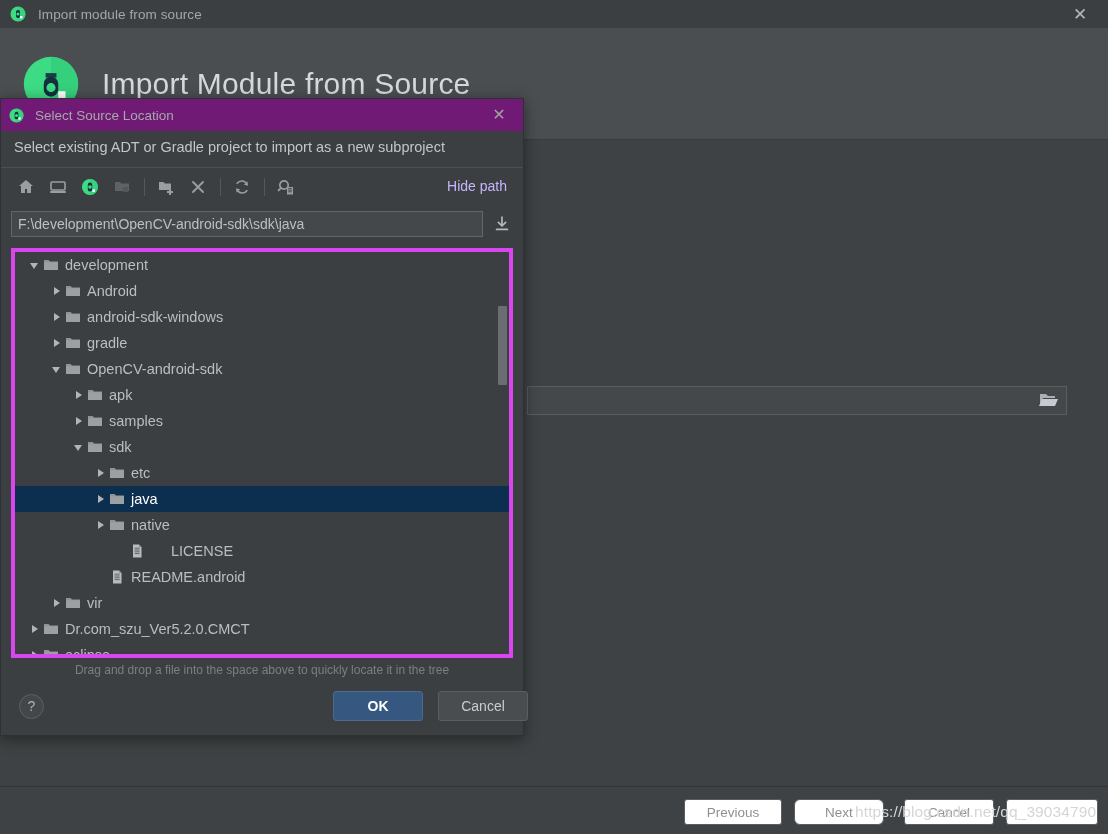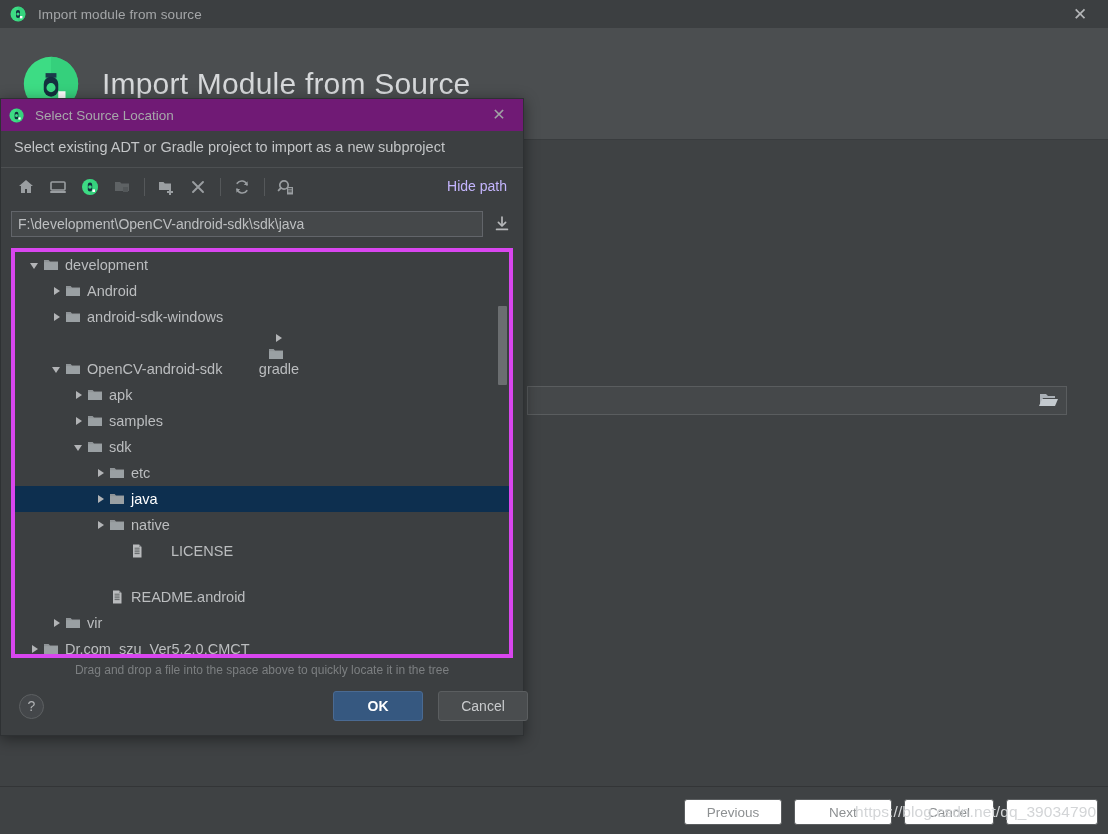--- a/index.html
+++ b/index.html
@@ -63,21 +63,21 @@
     position: absolute; left: 0; top: 758px; width: 1108px; height: 48px;
     background: #3f4244; border-top: 1px solid #333537;
   }
   .wiz-btn {
     position: absolute; top: 12px; height: 26px;
     background: #ffffff; border: 1px solid #5b5e60; border-radius: 3px;
     color: #8d9092; font-size: 13.5px;
     display: flex; align-items: center; justify-content: center;
   }
   .wiz-prev  { left: 684px; width: 98px; }
-  .wiz-next  { left: 794px; width: 98px; }
+  .wiz-next  { left: 794px; width: 90px; border-radius: 6px; }
   .wiz-cancel{ left: 904px; width: 90px; }
   .wiz-finish{ left: 1006px; width: 92px; }
 
   .watermark {
     position: absolute; left: 855px; top: 803px;
     font-size: 15.5px; color: #d3d5d7; letter-spacing: .1px;
     white-space: nowrap; pointer-events: none;
   }
 
   
@@ -352,21 +352,21 @@
             <span class="tree-label">Android</span>
           </div>
           <div class="tree-row" style="padding-left: 34px;">
             <span class="tree-arrow collapsed"></span>
             <svg class="tree-ico" viewBox="0 0 16 16">
               <path d="M1 3h4.6L7 4.5h8V13H1z" fill="#8f9497"></path>
               <path d="M1 5.2h14V13H1z" fill="#9aa0a3"></path>
             </svg>
             <span class="tree-label">android-sdk-windows</span>
           </div>
-          <div class="tree-row" style="padding-left: 34px; flex-direction: column;">
+          <div class="tree-row" style="padding-left: 34px;">
             <span class="tree-arrow collapsed"></span>
             <svg class="tree-ico" viewBox="0 0 16 16">
               <path d="M1 3h4.6L7 4.5h8V13H1z" fill="#8f9497"></path>
               <path d="M1 5.2h14V13H1z" fill="#9aa0a3"></path>
             </svg>
             <span class="tree-label">gradle</span>
           </div>
           <div class="tree-row" style="padding-left: 34px;">
             <span class="tree-arrow expanded"></span>
             <svg class="tree-ico" viewBox="0 0 16 16">
@@ -425,21 +425,21 @@
           </div>
           <div class="tree-row" style="padding-left: 78px; gap: 20px;">
             <span class="tree-arrow"></span>
             <svg class="tree-ico" viewBox="0 0 16 16">
               <path d="M4 1.5h6l2.5 2.5v10.5H4z" fill="#b9bbbd"></path>
               <path d="M10 1.5 12.5 4H10z" fill="#8d8f91"></path>
               <path d="M5.6 5.2h5M5.6 7h5M5.6 8.8h5M5.6 10.6h5" stroke="#5a5d5f" stroke-width=".9"></path>
             </svg>
             <span class="tree-label">LICENSE</span>
           </div>
-          <div class="tree-row" style="padding-left: 78px; margin-top: 20px;">
+          <div class="tree-row" style="padding-left: 78px;">
             <span class="tree-arrow"></span>
             <svg class="tree-ico" viewBox="0 0 16 16">
               <path d="M4 1.5h6l2.5 2.5v10.5H4z" fill="#b9bbbd"></path>
               <path d="M10 1.5 12.5 4H10z" fill="#8d8f91"></path>
               <path d="M5.6 5.2h5M5.6 7h5M5.6 8.8h5M5.6 10.6h5" stroke="#5a5d5f" stroke-width=".9"></path>
             </svg>
             <span class="tree-label">README.android</span>
           </div>
           <div class="tree-row" style="padding-left: 34px;">
             <span class="tree-arrow collapsed"></span>

